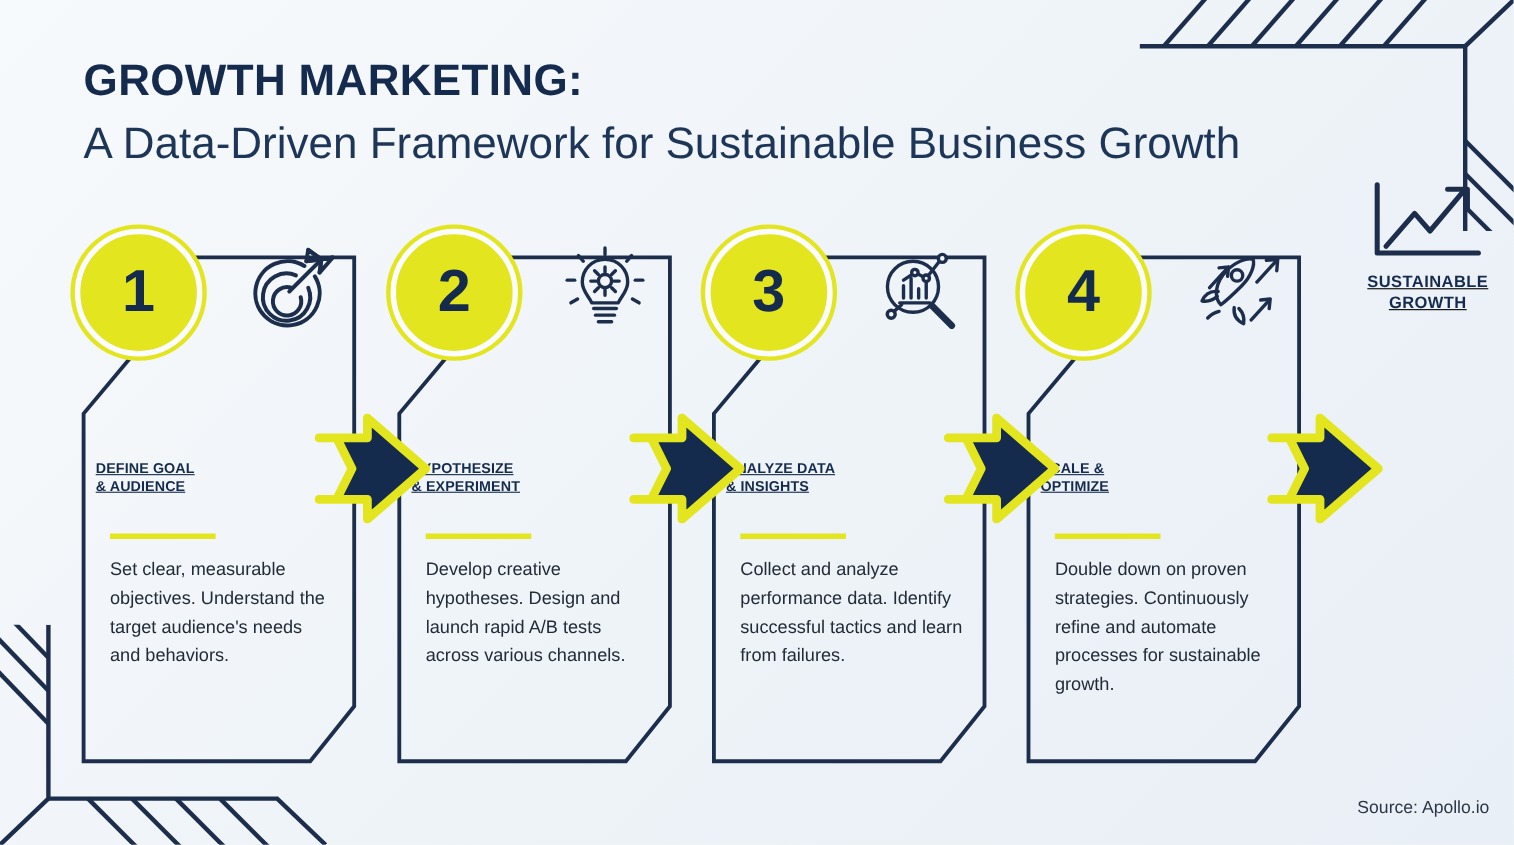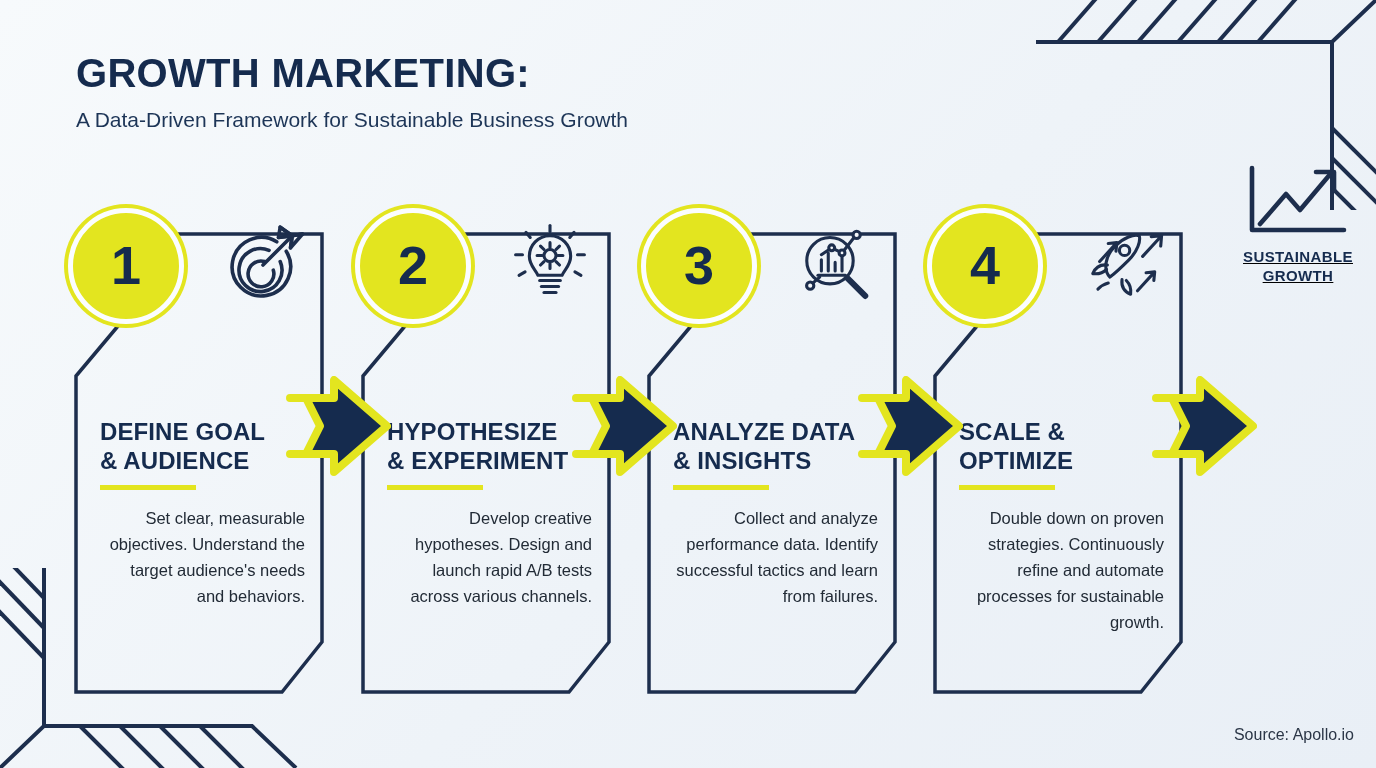--- a/index.html
+++ b/index.html
@@ -18,21 +18,21 @@
   #deco-tr{top:0;right:0;width:340px;height:210px;}
   #deco-bl{bottom:0;left:0;width:320px;height:200px;}
 
   
   #header{position:absolute;left:76px;top:52px;}
   #title-main{
     font-size:40px;font-weight:bold;letter-spacing:.3px;
     color:#152b4e;line-height:1.05;margin:0;white-space:nowrap;
   }
   #title-sub{
-    font-size:21px;font-weight:normal;color:#1d3557;
+    font-size:40px;font-weight:normal;color:#1d3557;
     line-height:1.15;margin:14px 0 0 0;white-space:nowrap;
   }
 
   
   #steps{position:absolute;left:0;top:208px;width:1376px;height:500px;}
 
   .step{position:absolute;top:0;width:258px;height:492px;}
   .step.s1{left:70px;}
   .step.s2{left:357px;}
   .step.s3{left:643px;}
@@ -49,31 +49,32 @@
     box-shadow:0 0 0 4px #e3e51f;
   }
   .badge-num{
     font-size:54px;font-weight:bold;color:#152b4e;line-height:1;
     margin-top:-2px;
   }
 
   .step-icon{position:absolute;right:22px;top:14px;width:86px;height:86px;}
 
   .step-heading{
-    position:absolute;left:30px;top:210px;width:210px;
-    font-size:24px;font-weight:bold;color:#152b4e;
+    position:absolute;left:17px;top:210px;width:210px;
+    font-size:13px;font-weight:bold;color:#152b4e;
     line-height:1.2;letter-spacing:.1px;
     white-space:pre-line;
+    text-decoration:underline;
   }
   .rule{
     position:absolute;left:30px;top:277px;width:96px;height:5px;background:#e3e51f;
   }
   .step-body{
     position:absolute;left:30px;top:298px;width:205px;
-    font-size:16.5px;color:#222b36;line-height:1.57;text-align:right;
+    font-size:16.5px;color:#222b36;line-height:1.57;
   }
 
   
   .arrow{position:absolute;top:168px;width:105px;height:100px;}
   .arrow.a1{left:286px;}
   .arrow.a2{left:572px;}
   .arrow.a3{left:858px;}
   .arrow.a4{left:1152px;}
 
   

